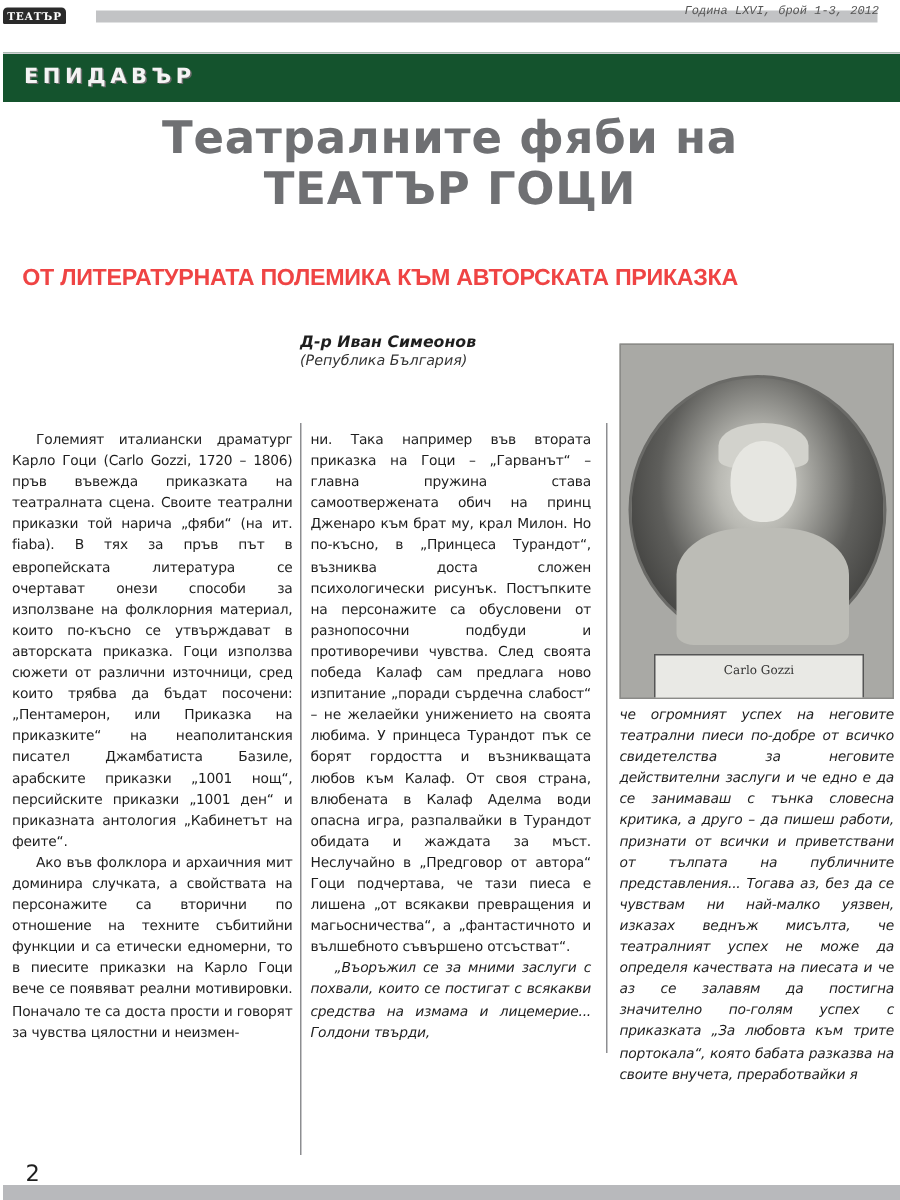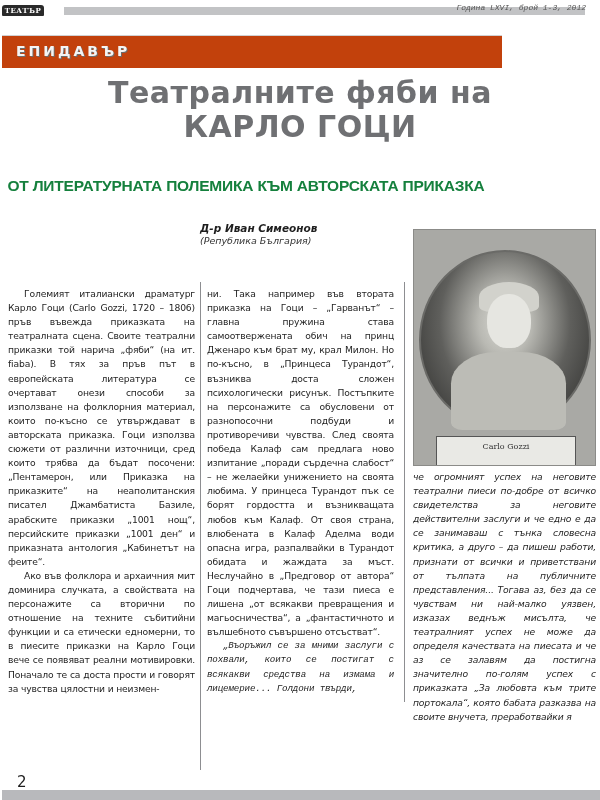--- a/index.html
+++ b/index.html
@@ -4,37 +4,37 @@
   <style>
     * { margin: 0; padding: 0; box-sizing: border-box; }
     html, body { width: 600px; height: 800px; background: #ffffff; overflow: hidden; }
     body { position: relative; font-family: "DejaVu Sans", sans-serif; color: #1e1e1e; }
 
     .topbar { position: absolute; left: 0; top: 0; width: 600px; height: 20px; }
     .logo { position: absolute; left: 2px; top: 5px; width: 42px; height: 11px; background: #2a2a2a; border-radius: 3px 3px 1px 1px; color: #fff; font-family: "DejaVu Serif", serif; font-weight: bold; font-size: 7px; line-height: 11px; text-align: center; letter-spacing: 0.5px; }
     .topline { position: absolute; left: 64px; top: 7px; width: 521px; height: 8px; background: #c2c3c5; }
     .issue { position: absolute; right: 14px; top: 3px; font-family: Liberation Mono, monospace; font-style: italic; font-size: 8px; color: #555; background: transparent; }
 
-    .section-band { position: absolute; left: 2px; top: 35px; width: 500px; height: 33px; background: #c2410c; border-top: 1px solid #d0d1d3; }
+    .section-band { position: absolute; left: 2px; top: 35px; width: 598px; height: 33px; background: #14532d; border-top: 1px solid #d0d1d3; }
     .section-title { position: absolute; left: 14px; top: 7px; font-family: "DejaVu Sans", sans-serif; font-weight: bold; font-size: 14px; letter-spacing: 3px; color: #f4f4f4; text-shadow: 1px 1px 0 #6c6c6c; }
 
     .title { position: absolute; left: 0; top: 76px; width: 600px; text-align: center; font-family: "DejaVu Sans", sans-serif; font-weight: bold; color: #6f7073; line-height: 34px; font-size: 30px; letter-spacing: 0.5px; }
-    .subtitle { position: absolute; left: 0; top: 177px; width: 492px; text-align: center; font-family: "Liberation Sans", sans-serif; font-weight: bold; font-size: 15.5px; color: #15803d; letter-spacing: -0.2px; }
+    .subtitle { position: absolute; left: 0; top: 177px; width: 492px; text-align: right; font-family: "Liberation Sans", sans-serif; font-weight: bold; font-size: 15.5px; color: #ef4444; letter-spacing: -0.2px; }
 
     .byline { position: absolute; left: 200px; top: 222px; width: 194px; text-align: left; font-size: 10px; line-height: 12.5px; }
     .byline .author { font-weight: bold; font-style: italic; font-size: 10.5px; color: #1e1e1e; }
     .byline .aff { font-style: italic; color: #333; font-size: 9.5px; }
     .byline .univ { position: absolute; right: 0; top: 25px; width: 320px; white-space: nowrap; }
 
     .col { position: absolute; font-size: 9.2px; line-height: 14.1px; text-align: justify; color: #1e1e1e; font-family: "DejaVu Sans", sans-serif; letter-spacing: -0.15px; }
     .col p { text-indent: 16px; }
     .col-left { left: 8px; top: 287px; width: 187px; }
     .col-mid { left: 207px; top: 287px; width: 187px; }
     .col-right { left: 413px; top: 470px; width: 183px; font-style: italic; }
-    .col-mid .quote { font-style: italic; font-family: Liberation Mono, monospace; }
+    .col-mid .quote { font-style: italic; }
 
     .divider { position: absolute; width: 1px; background: #8d8e91; }
     .div1 { left: 200px; top: 282px; height: 488px; }
     .div2 { left: 404px; top: 282px; height: 420px; }
 
     .portrait { position: absolute; left: 413px; top: 229px; width: 183px; height: 237px; background: #a9a9a5; border: 1px solid #8b8b88; overflow: hidden; }
     .portrait .oval { position: absolute; left: 5px; top: 20px; width: 172px; height: 180px; border-radius: 50%; background: radial-gradient(ellipse at 50% 40%, #dcdcd6 0%, #b9b9b3 22%, #5f5f5c 55%, #3a3a38 85%); border: 2px solid #6a6a67; }
     .portrait .face { position: absolute; left: 66px; top: 42px; width: 44px; height: 54px; border-radius: 48% 48% 45% 45%; background: #e6e6e1; }
     .portrait .wig { position: absolute; left: 58px; top: 30px; width: 60px; height: 30px; border-radius: 50% 50% 20% 20%; background: #d2d2cc; }
     .portrait .torso { position: absolute; left: 30px; top: 100px; width: 115px; height: 78px; border-radius: 40% 40% 10% 10%; background: #bcbcb6; }
@@ -51,21 +51,21 @@
   <div class="topline"></div>
   <div class="issue">Година LXVI, брой 1-3, 2012</div>
 </div>
 
 <div class="section-band">
   <div class="section-title">ЕПИДАВЪР</div>
 </div>
 
 <div class="title">
   <div>Театралните фяби на</div>
-  <div>КАРЛО ГОЦИ</div>
+  <div>ТЕАТЪР ГОЦИ</div>
 </div>
 
 <div class="subtitle">ОТ ЛИТЕРАТУРНАТА ПОЛЕМИКА КЪМ АВТОРСКАТА ПРИКАЗКА</div>
 
 <div class="byline">
   <div class="author">Д-р Иван Симеонов</div>
   <div class="aff">(Република България)</div>
 </div>
 
 <div class="portrait">

